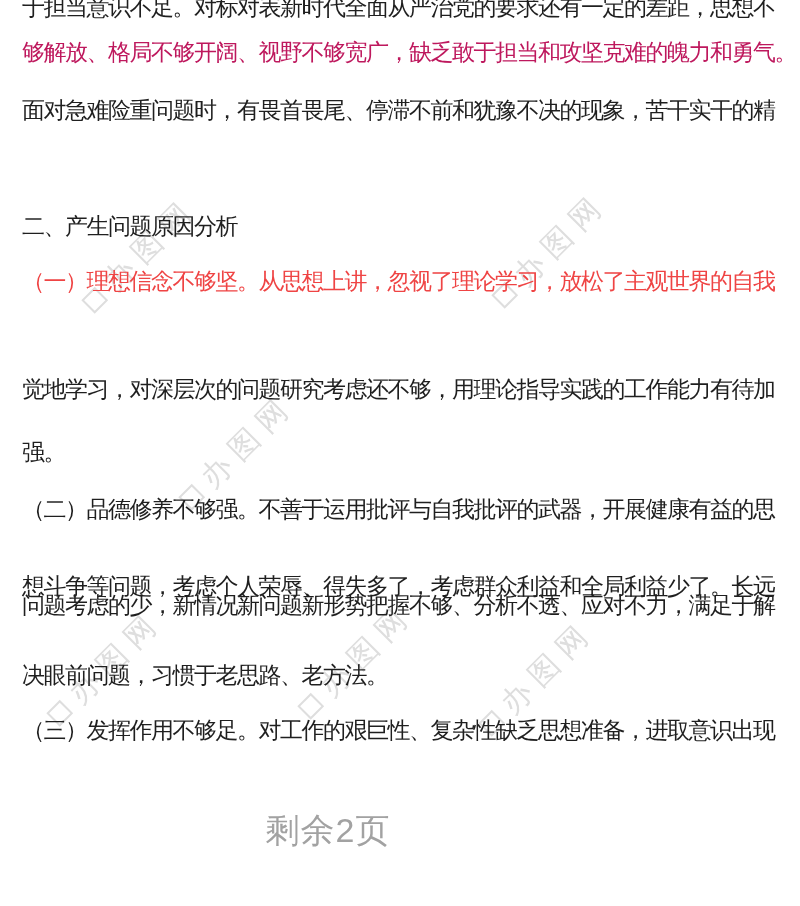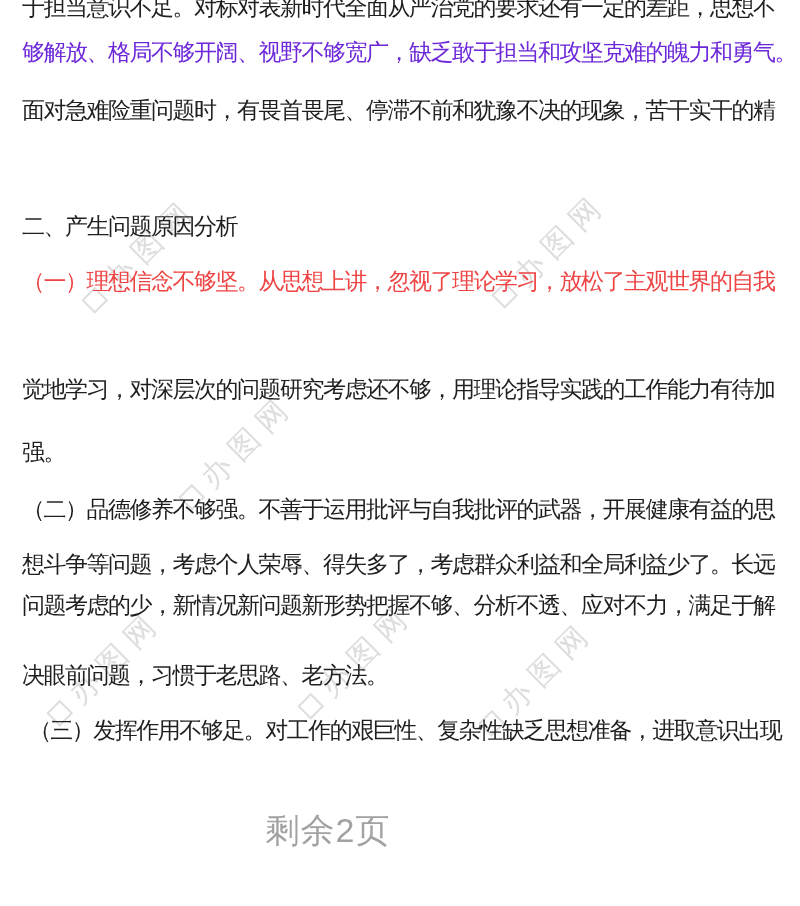--- a/index.html
+++ b/index.html
@@ -97,30 +97,30 @@
         <span>办图网</span>
       </div>
       <div class="watermark" style="left: 537px; top: 678px; color: rgb(222, 222, 222);">
         <span class="wm-logo"></span>
         <span>办图网</span>
       </div>
     </div>
 
   <div class="text-layer">
       <div class="doc-line" style="top: -6px; color: rgb(31, 31, 31);">于担当意识不足。对标对表新时代全面从严治党的要求还有一定的差距，思想不</div>
-      <div class="doc-line" style="top: 39px; color: #6d28d9;">够解放、格局不够开阔、视野不够宽广，缺乏敢于担当和攻坚克难的魄力和勇气。</div>
+      <div class="doc-line" style="top: 39px; color: #be185d;">够解放、格局不够开阔、视野不够宽广，缺乏敢于担当和攻坚克难的魄力和勇气。</div>
       <div class="doc-line" style="top: 97px; color: rgb(31, 31, 31);">面对急难险重问题时，有畏首畏尾、停滞不前和犹豫不决的现象，苦干实干的精</div>
       <div class="doc-line" style="top: 213px; color: rgb(31, 31, 31);">二、产生问题原因分析</div>
       <div class="doc-line" style="top: 268px; color: #ef4444;">（一）理想信念不够坚。从思想上讲，忽视了理论学习，放松了主观世界的自我</div>
       <div class="doc-line" style="top: 365px; color: rgb(31, 31, 31); margin-top: 11px;">觉地学习，对深层次的问题研究考虑还不够，用理论指导实践的工作能力有待加</div>
       <div class="doc-line" style="top: 439px; color: rgb(31, 31, 31);">强。</div>
       <div class="doc-line" style="top: 496px; color: rgb(31, 31, 31);">（二）品德修养不够强。不善于运用批评与自我批评的武器，开展健康有益的思</div>
-      <div class="doc-line" style="top: 551px; color: rgb(31, 31, 31);">想斗争等问题，考虑个人荣辱、得失多了，考虑群众利益和全局利益少了。长远</div>
+      <div class="doc-line" style="top: 573px; color: rgb(31, 31, 31);">想斗争等问题，考虑个人荣辱、得失多了，考虑群众利益和全局利益少了。长远</div>
       <div class="doc-line" style="top: 592px; color: rgb(31, 31, 31);">问题考虑的少，新情况新问题新形势把握不够、分析不透、应对不力，满足于解</div>
       <div class="doc-line" style="top: 662px; color: rgb(31, 31, 31);">决眼前问题，习惯于老思路、老方法。</div>
-      <div class="doc-line" style="top: 717px; color: rgb(31, 31, 31); text-align: center;">（三）发挥作用不够足。对工作的艰巨性、复杂性缺乏思想准备，进取意识出现</div>
+      <div class="doc-line" style="top: 717px; color: rgb(31, 31, 31);">（三）发挥作用不够足。对工作的艰巨性、复杂性缺乏思想准备，进取意识出现</div>
     </div>
 
   <div class="footer-notice" style="color: rgb(162, 162, 162);">
     <span>剩余2页</span>
   </div>
 
 </div>
 
 </body></html>

